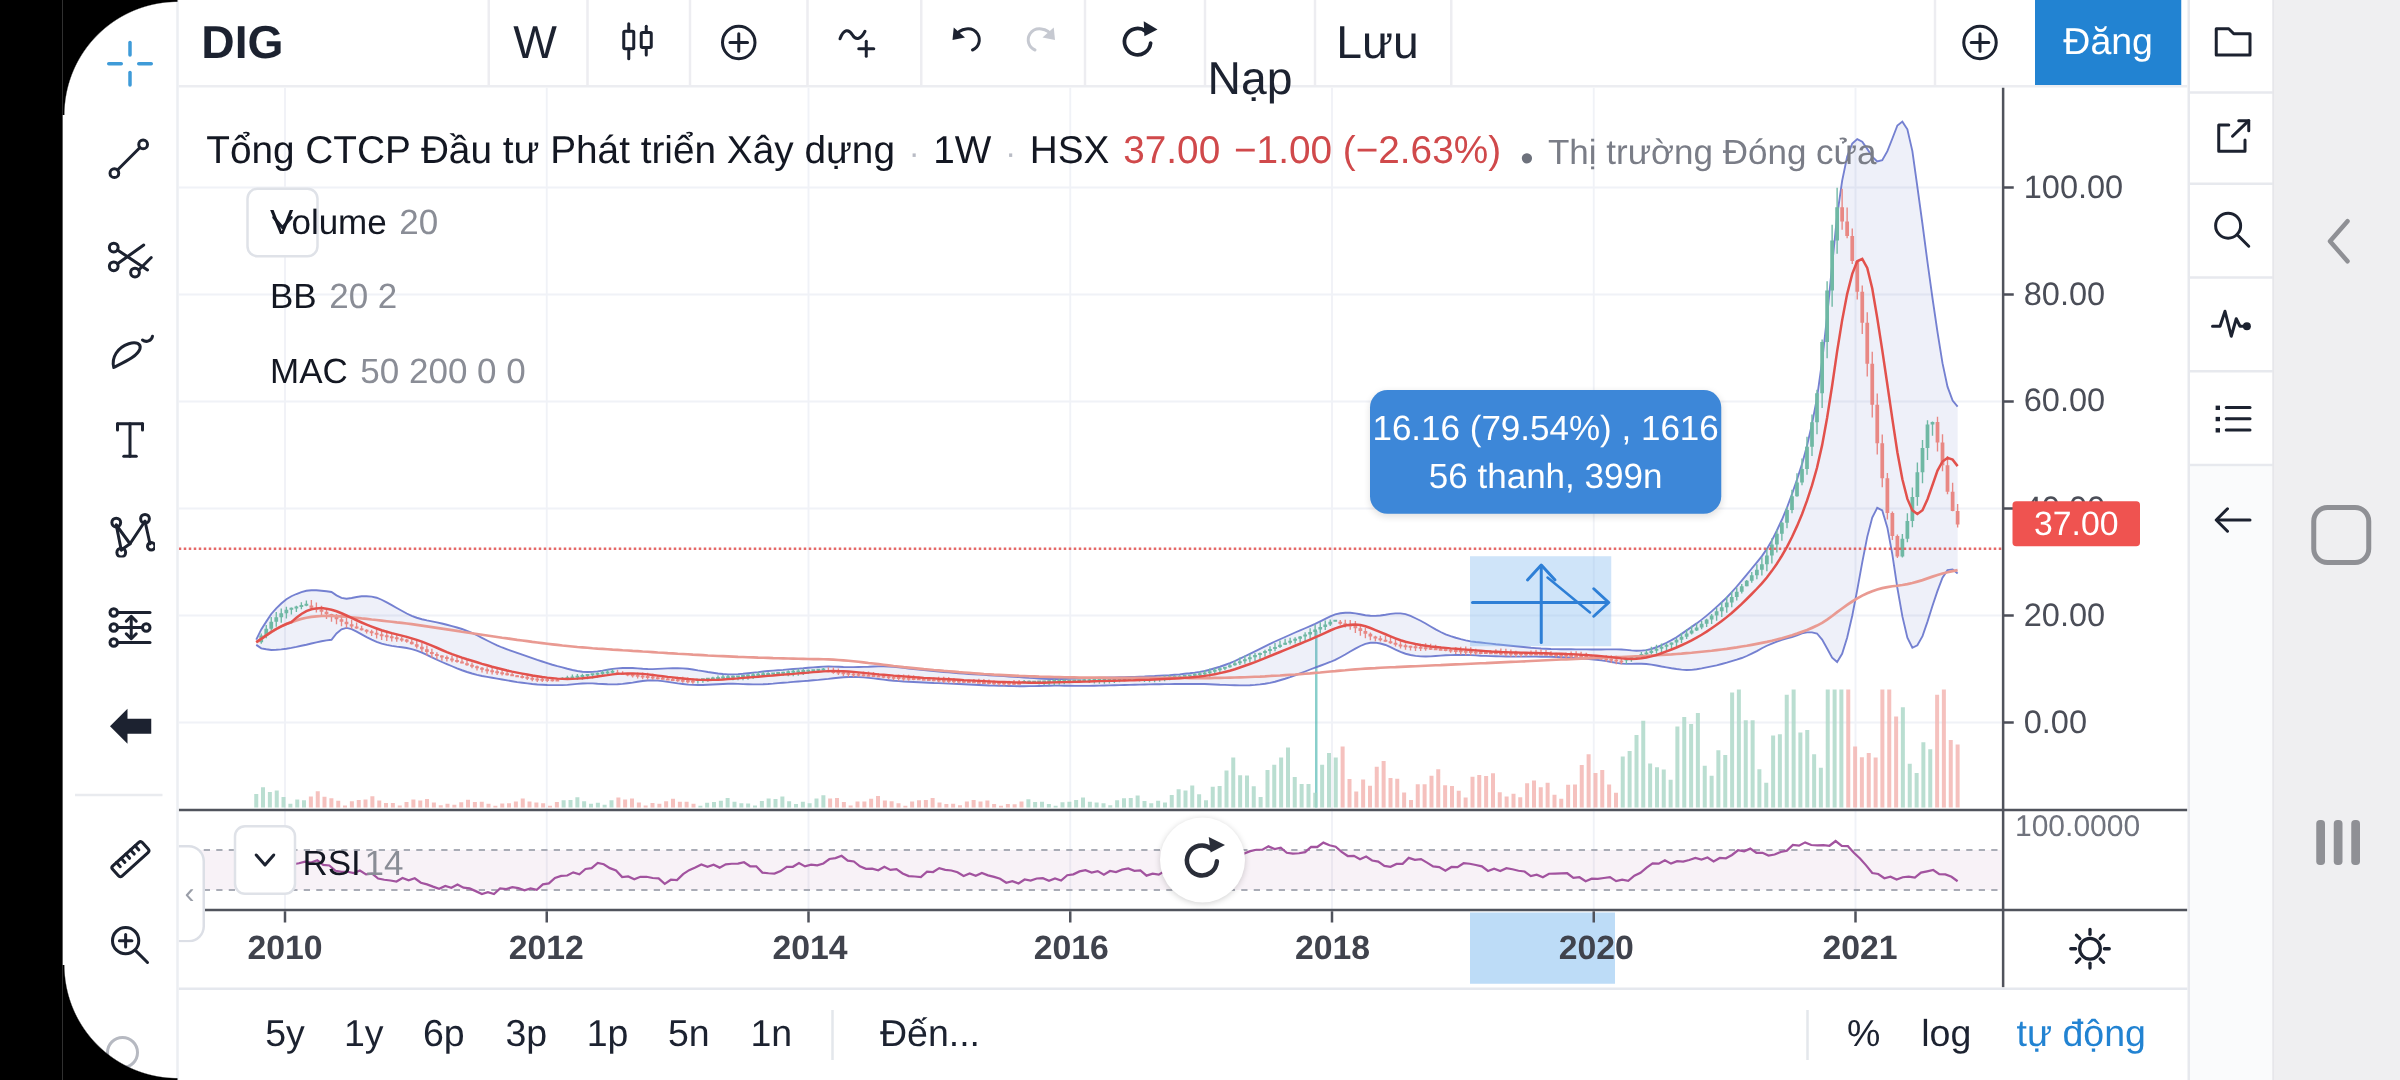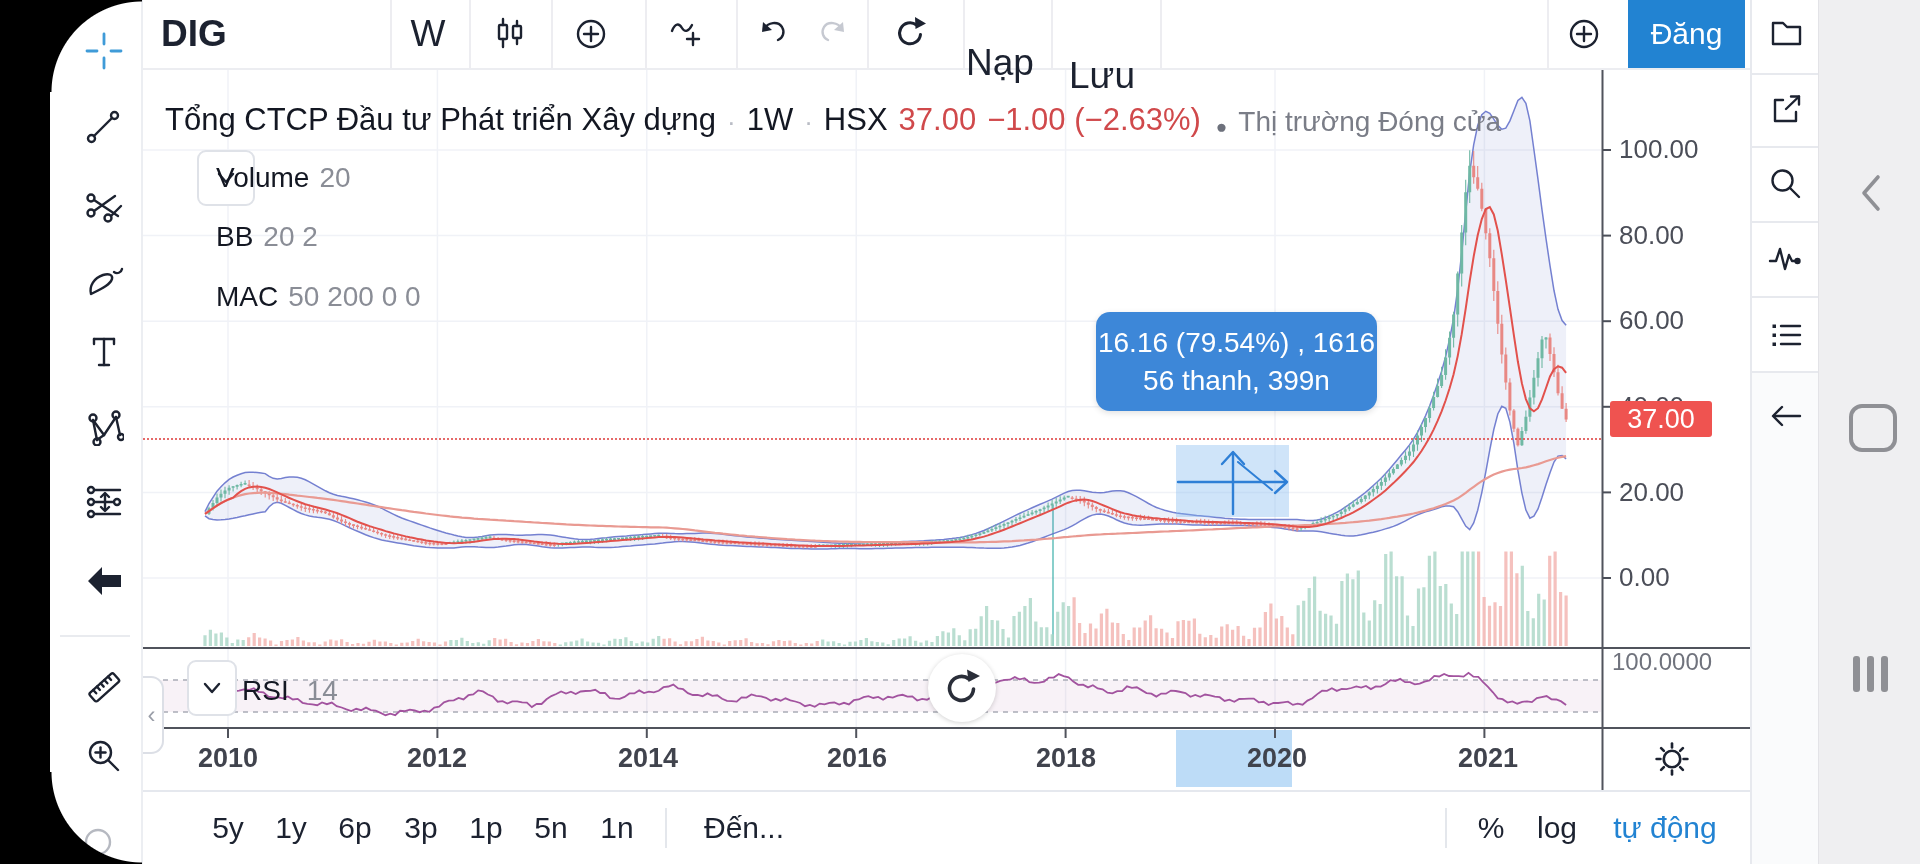--- a/index.html
+++ b/index.html
@@ -38,21 +38,21 @@
   
   #chart-svg{position:absolute;left:0;top:0;z-index:5;pointer-events:none;}
   #axis-highlight{position:absolute;left:1176px;top:730px;width:116px;height:57px;background:#bddcf7;z-index:3;}
   #selection-svg{position:absolute;left:1170px;top:440px;z-index:8;pointer-events:none;}
   #tooltip{position:absolute;left:1096px;top:312px;width:281px;height:99px;background:#3d87d8;border-radius:14px;color:#fff;display:flex;flex-direction:column;align-items:center;justify-content:center;font-size:28px;line-height:38px;z-index:18;box-shadow:0 2px 6px rgba(0,0,0,0.12);}
   
   .pricelabel{position:absolute;left:1619px;font-size:26px;color:#4b4e58;z-index:11;}
   #price-badge{position:absolute;left:1610px;top:401px;width:102px;height:36px;background:#ef5350;border-radius:3px;color:#fff;font-size:27px;display:flex;align-items:center;justify-content:center;z-index:13;}
   #rsi-scale-top{position:absolute;left:1612px;top:648px;font-size:24px;color:#70737d;z-index:12;}
   
-  #rsi-legend{position:absolute;left:242px;top:674px;height:34px;display:flex;align-items:center;gap:18px;font-size:28px;color:#131722;z-index:12;}
+  #rsi-legend{position:absolute;left:242px;top:674px;height:34px;display:flex;align-items:center;gap:3px;font-size:28px;color:#131722;z-index:12;}
   #rsi-legend .val{color:#8a8d96;}
   #panel-handle{position:absolute;left:141px;top:676px;width:21px;height:74px;background:#fff;border:2px solid #dcdfe6;border-left:none;border-radius:0 13px 13px 0;color:#9a9ea8;font-size:24px;display:flex;align-items:center;justify-content:center;z-index:14;}
   #fab-reload{position:absolute;left:928px;top:654px;width:68px;height:68px;border-radius:50%;background:#fff;box-shadow:0 1px 5px rgba(0,0,0,0.18);display:flex;align-items:center;justify-content:center;z-index:16;}
   
   .yearlabel{position:absolute;top:743px;transform:translateX(-50%);font-size:27px;font-weight:600;color:#40434d;z-index:12;}
   #gear{position:absolute;left:1650px;top:737px;width:44px;height:44px;z-index:12;}
   
   #bottom-bar{position:absolute;left:141px;top:790px;width:1677px;height:74px;background:#fff;border-top:2px solid #e5e8ee;z-index:15;}
   #bottom-bar .bitem{position:absolute;top:0;height:72px;display:flex;align-items:center;justify-content:center;transform:translateX(-50%);font-size:30px;color:#1c2230;}
   #bottom-bar .bsep{position:absolute;top:16px;width:2px;height:40px;background:#e4e7ec;}
@@ -182,21 +182,21 @@
       <polygon class="f" points="31,8 32,18 22,16"></polygon>
   </svg>
   <div class="tsep" style="left:726px;"></div>
   <svg class="ic th ticon" style="left:749px;" viewBox="0 0 40 40">
     <path d="M26.5,11 A10.5,10.5 0 1 0 30.5,20.5"></path>
       <polygon class="f" points="25,3 36,9.5 25.5,15"></polygon>
   </svg>
   <div class="tsep" style="left:822px;"></div>
   <div class="tlabel" style="left:819px;width:80px;margin-top:29px;">Nạp</div>
   <div class="tsep" style="left:910px;"></div>
-  <div class="tlabel" style="left:921px;width:80px;margin-top:42px;">Lưu</div>
+  <div class="tlabel" style="left:921px;width:80px;">Lưu</div>
   <div class="tsep" style="left:1019px;"></div>
   <div class="tsep" style="left:1406px;"></div>
   <svg class="ic ticon" style="left:1423px;" viewBox="0 0 40 40">
     <circle cx="20" cy="20" r="13"></circle>
       <line x1="20" y1="13" x2="20" y2="27"></line>
       <line x1="13" y1="20" x2="27" y2="20"></line>
   </svg>
   <div id="btn-publish" style="background: rgb(34, 131, 210);">Đăng</div>
 </div>
 

